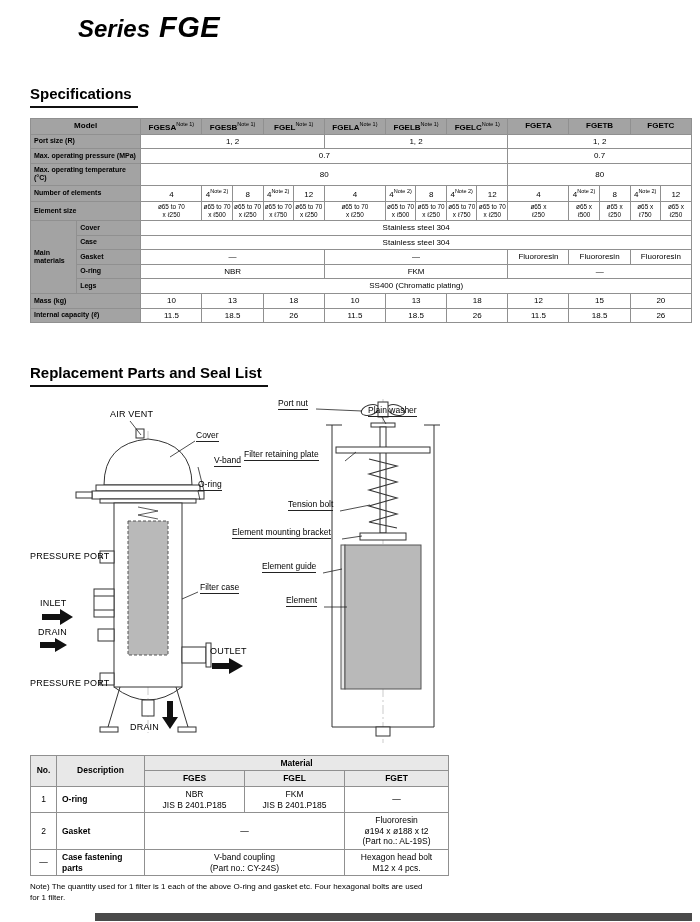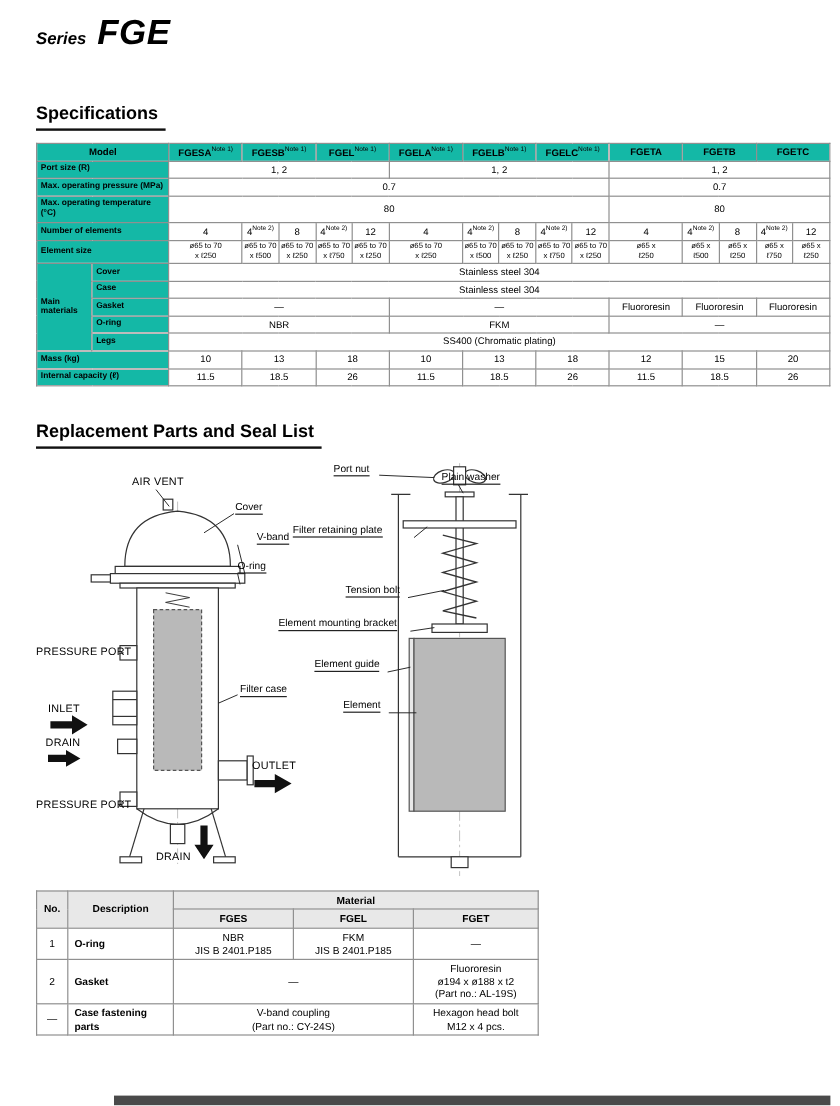--- a/index.html
+++ b/index.html
@@ -4,40 +4,40 @@
 <style>
   * { margin:0; padding:0; box-sizing:border-box; }
   html,body { background:#fff; }
   body {
     width:700px; height:922px; position:relative; overflow:hidden;
     font-family:"Liberation Sans", sans-serif; color:#000;
   }
   .page { padding:8px 8px 0 30px; }
 
   .series-title { font-style:italic; font-weight:bold; line-height:1; margin-top:2px; }
-  .series-title .series { font-size:14px; }
+  .series-title .series { font-size:24px;margin-left:48px; }
   .series-title .model { font-size:29px; letter-spacing:0.5px; }
 
   .section-heading {
     display:inline-block; font-size:15px; font-weight:bold;
     border-bottom:2.5px solid #111; padding:0 6px 3px 0; line-height:1.1;
   }
   .spec-heading { margin-top:44px; }
-  .repl-heading { margin-top:30px; }
+  .repl-heading { margin-top:42px; }
 
   
   table.spec {
     border-collapse:collapse; table-layout:fixed; width:662px; margin-top:10px;
     font-size:8px; border:1.5px solid #555;
   }
   .spec th, .spec td {
     border:1px solid #909090; text-align:center; vertical-align:middle;
     padding:2px 1px; white-space:pre-line; line-height:1.2; overflow:hidden;
   }
-  .spec th { background:#14b8a6; font-weight:bold; }
+  .spec th { background:#a3a3a3; font-weight:bold; }
   .spec td { background:#fff; }
   .spec th.lbl { text-align:left; padding-left:3px; font-size:7px; }
   .spec th.center-lbl { text-align:center; font-size:8px; }
   .spec th.mh { font-size:8px; }
   .spec sup.note-sup { font-size:5.5px; font-weight:normal; vertical-align:super; }
   .spec td.tiny { font-size:6.4px; line-height:1.25; padding:1px 0; }
 
   .notes { margin-top:5px; font-size:8px; line-height:1.45; }
 
   
@@ -368,16 +368,18 @@
       <td class="desc">Case fastening
 parts</td>
       <td colspan="2">V-band coupling
 (Part no.: CY-24S)</td>
       <td>Hexagon head bolt
 M12 x 4 pcs.</td>
     </tr>
   </tbody>
     </table>
 
+  <div class="parts-note">Note) The quantity used for 1 filter is 1 each of the above O-ring and gasket etc. Four hexagonal bolts are used
+for 1 filter.</div>
 
 </div>
 
 <div class="footer-bar"></div>
 
 </body></html>

